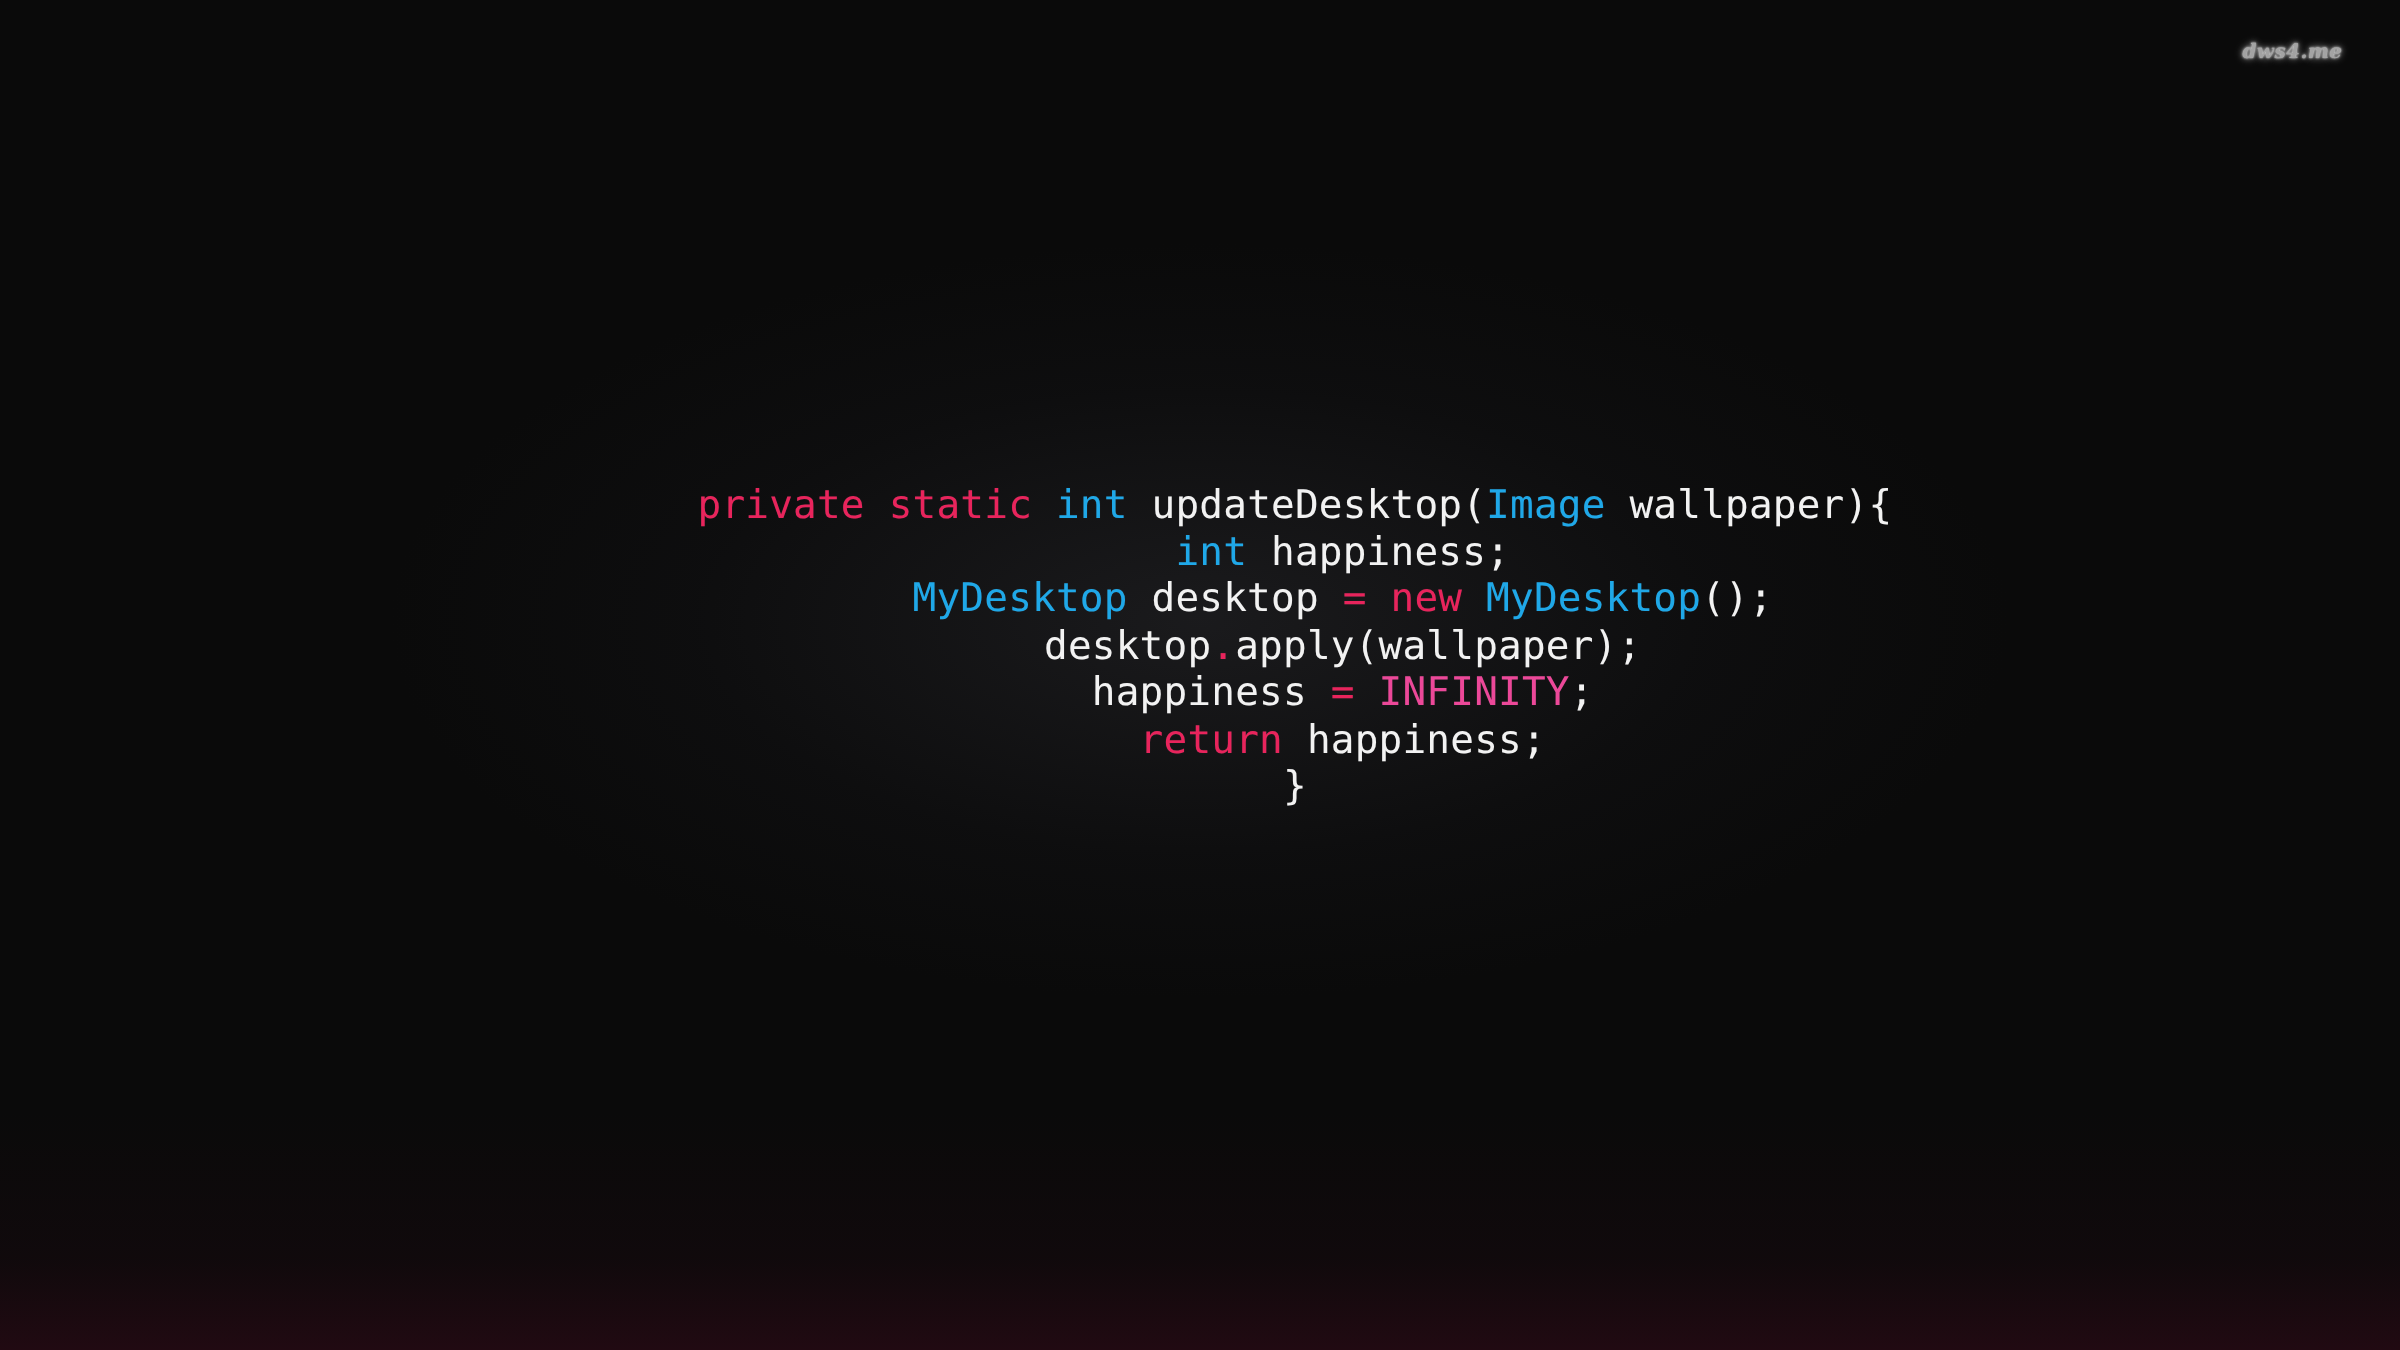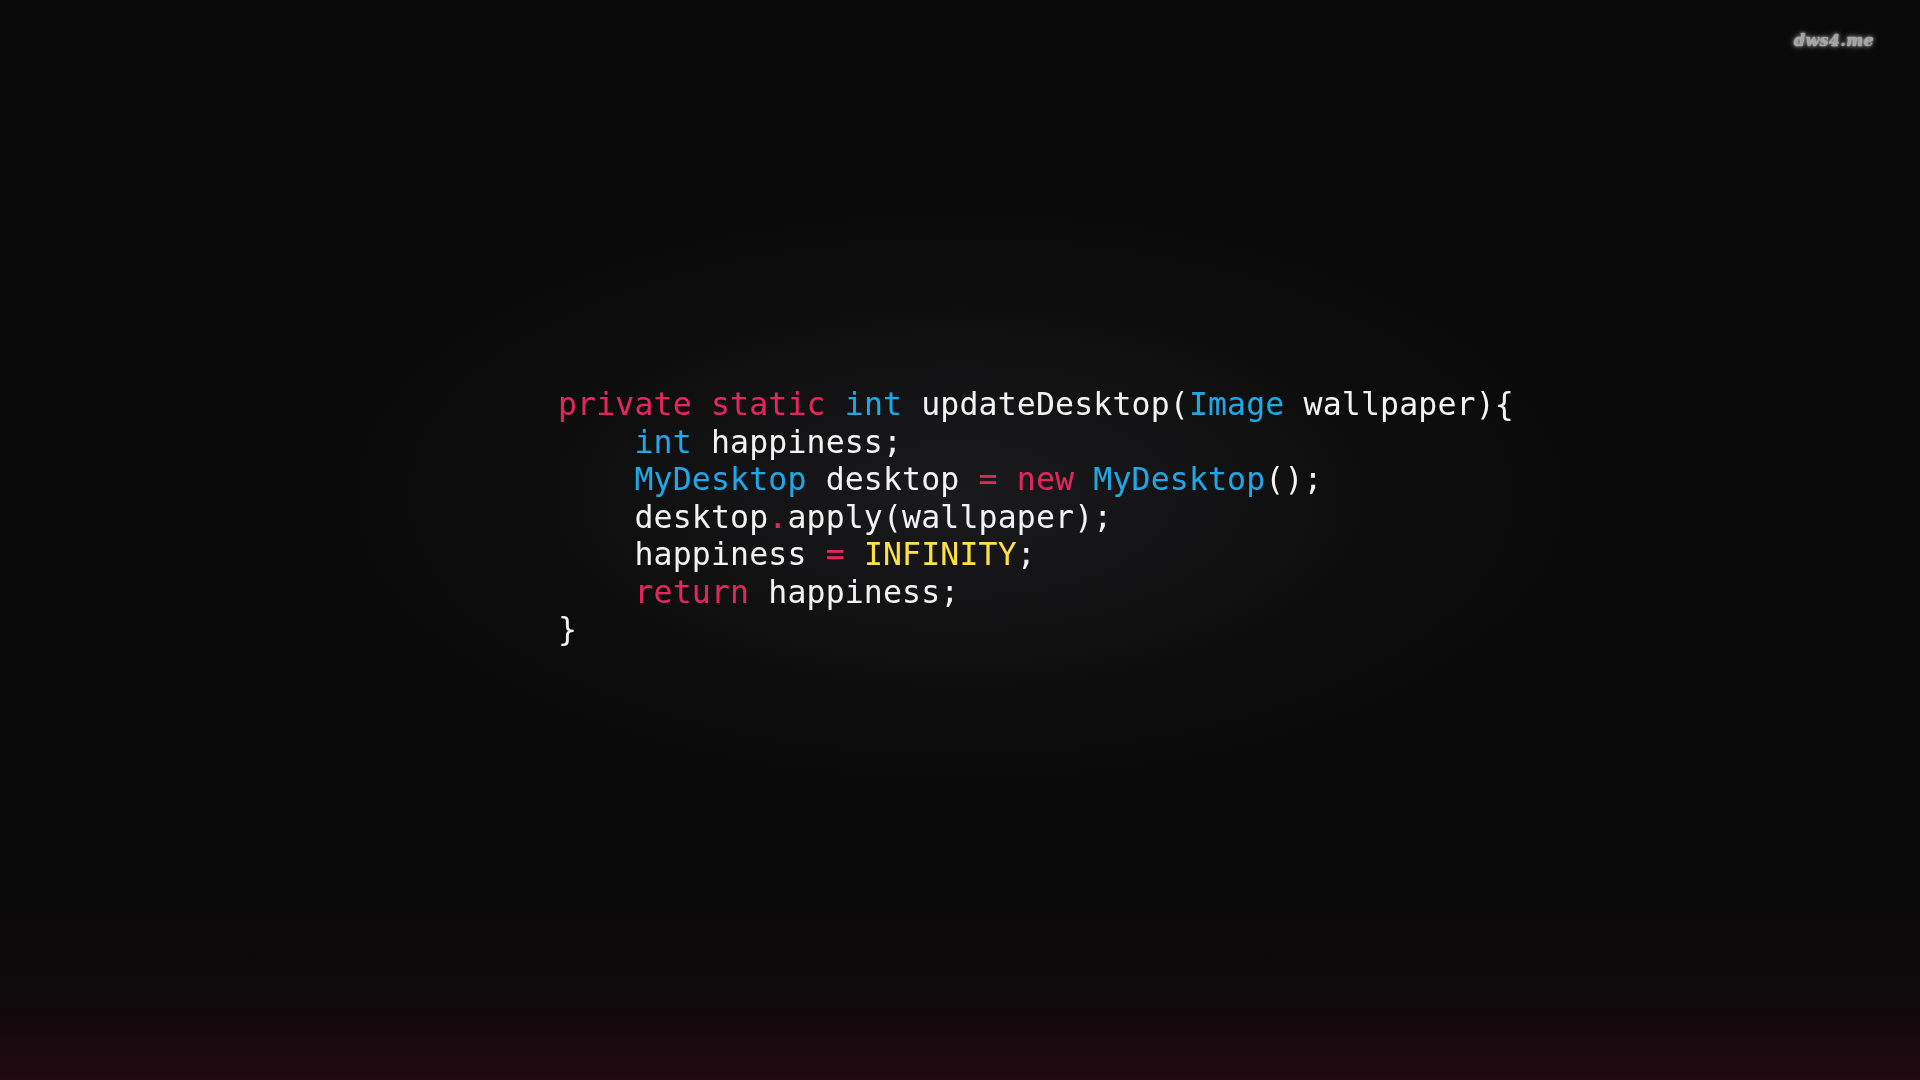--- a/index.html
+++ b/index.html
@@ -53,26 +53,26 @@
     margin: 0;
     font-family: "DejaVu Sans Mono", "Liberation Mono", monospace;
     font-size: 31.5px;
     line-height: 37.5px;
     letter-spacing: 0.15px;
     white-space: pre;
     color: #f2f2f2;
     text-shadow: 0 0 1px rgba(255,255,255,0.10);
   }
 
-  .code-line { display: block; height: 37.5px; }
+  .code-line { display: block; height: 37.5px; text-align: center; }
 
   
   .tok-keyword { color: #e8245c; }
   .tok-type    { color: #1fa8e8; }
-  .tok-const   { color: #fde047; }
+  .tok-const   { color: #ec4899; }
   .tok-plain   { color: #f2f2f2; }
   .tok-punct   { color: #f2f2f2; }
   .tok-op      { color: #e8245c; }
 
   
   #watermark {
     position: absolute;
     left: 1794px;
     top: 31px;
     font-family: "DejaVu Serif", "Liberation Serif", serif;

